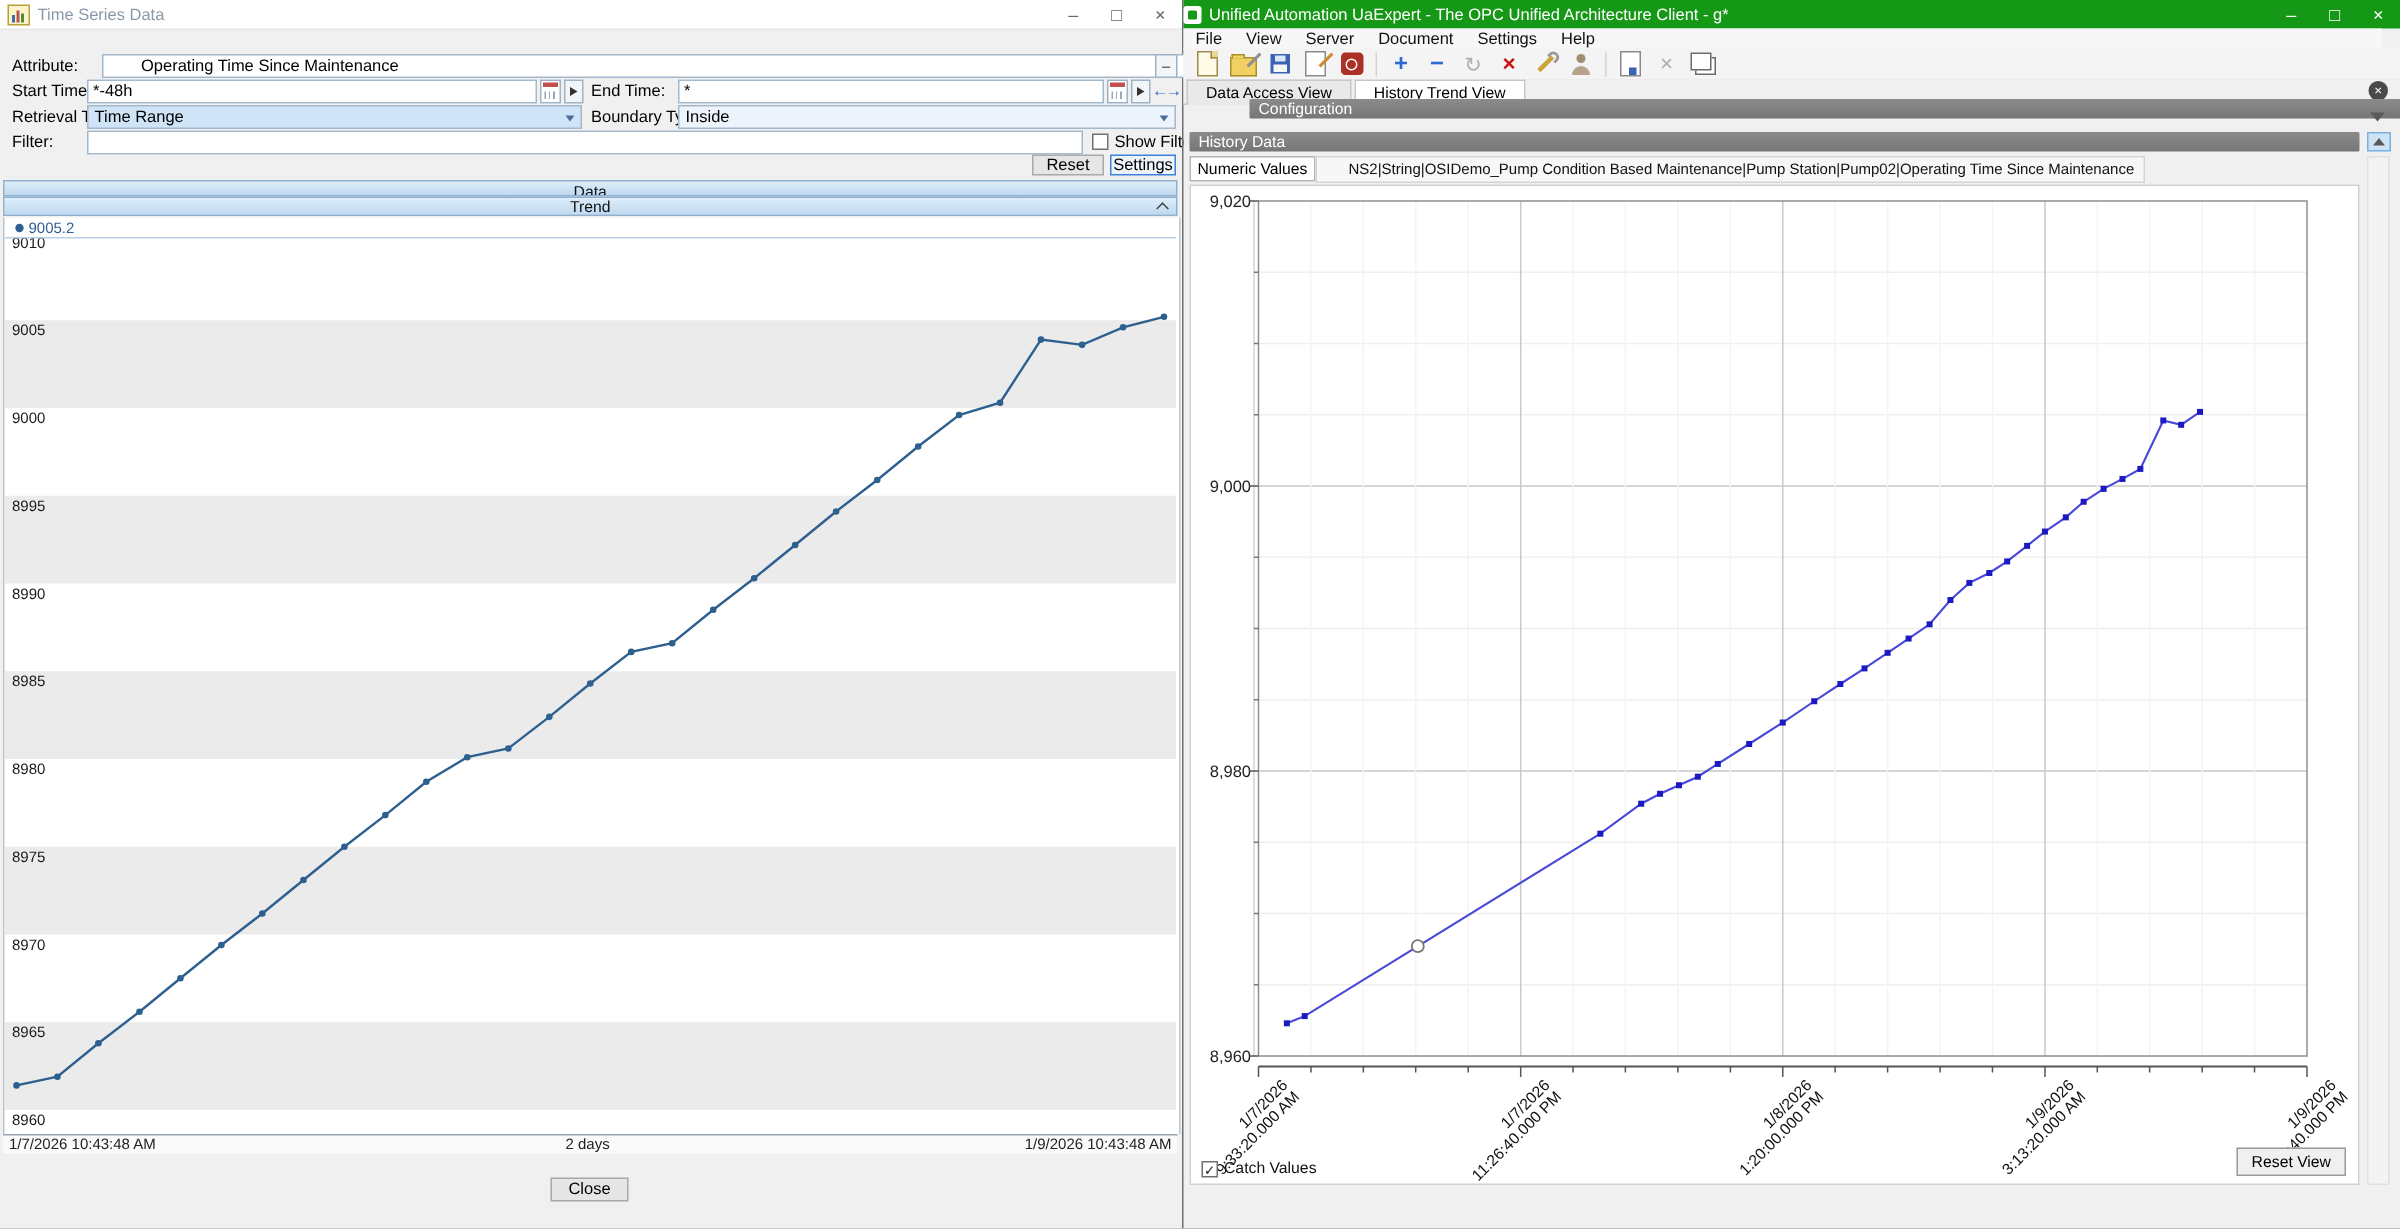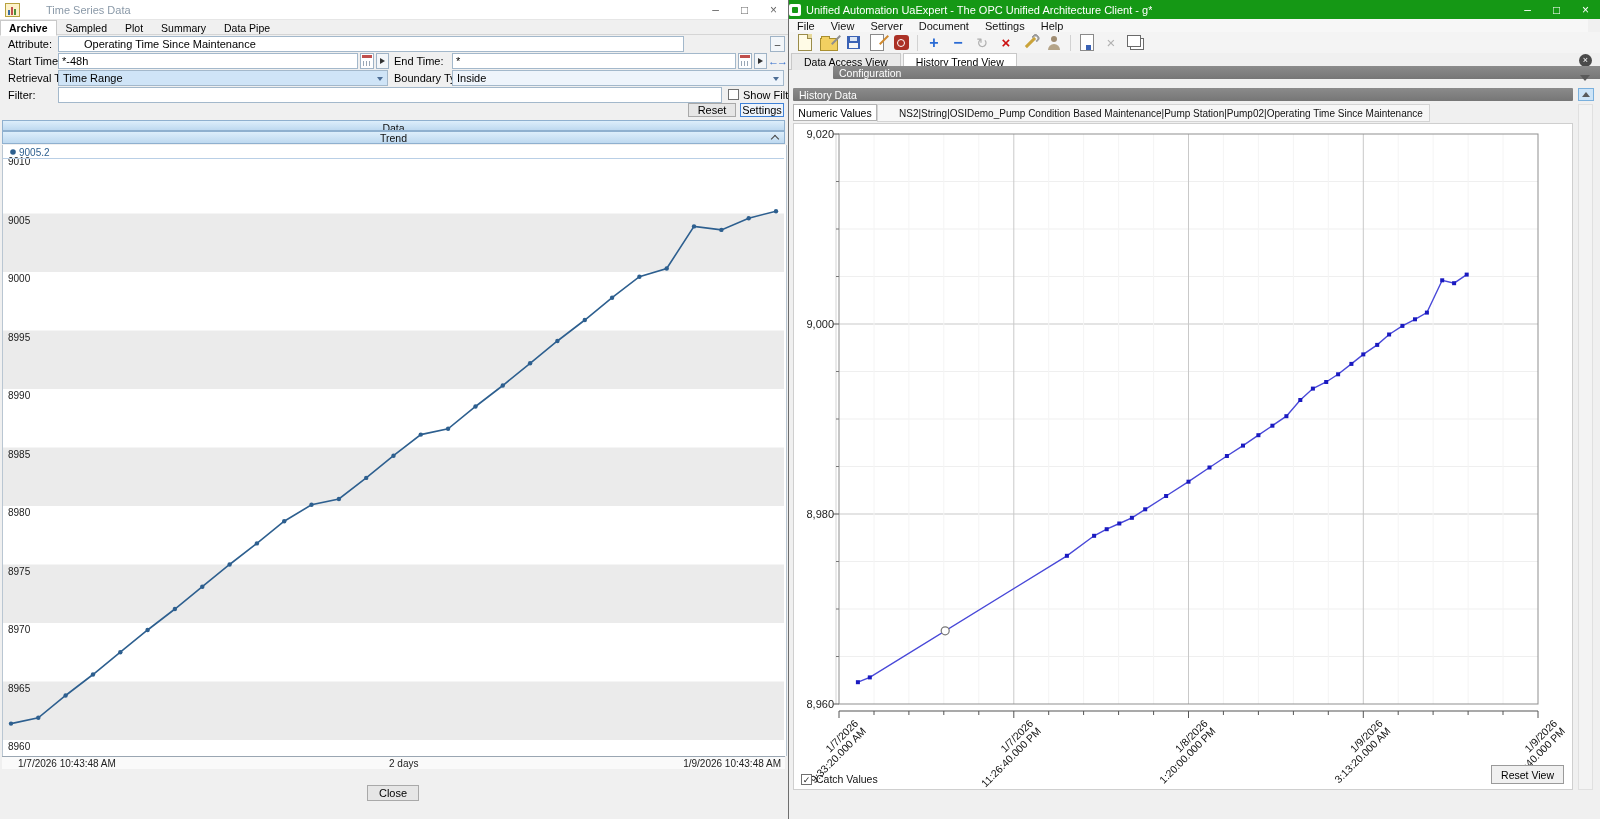--- a/index.html
+++ b/index.html
@@ -1,26 +1,26 @@
 <!DOCTYPE html>
 <html><head>
 <meta charset="utf-8">
 <style>
   html,body{margin:0;padding:0;}
   body{width:1600px;height:819px;background:#6e6e6e;font-family:"Liberation Sans",sans-serif;position:relative;overflow:hidden;}
-  .abs{position:absolute;margin-left:12px;}
+  .abs{position:absolute;}
   
   .lw{position:absolute;left:0;top:0;width:788px;height:819px;background:#f0f0f0;}
   .lw-title{position:absolute;top:0;left:0;right:0;height:20px;background:#ffffff;border-bottom:1px solid #e6e6e6;display:flex;align-items:center;padding-left:5px;box-sizing:border-box;}
   .lw-app-icon{width:13px;height:12px;position:relative;background:#fdf2c9;border:1px solid #b8a23f;margin-right:5px;}
   .lw-app-icon i{position:absolute;bottom:1px;width:2px;}
   .lw-app-icon .b1{left:2px;height:5px;background:#3a6ea5;}
   .lw-app-icon .b2{left:5px;height:8px;background:#c0504d;}
   .lw-app-icon .b3{left:8px;height:6px;background:#4f8f3b;}
-  .lw-title-text{font-size:11px;color:#8a99a8;margin-left:21px;}
+  .lw-title-text{font-size:11px;color:#8a99a8;}
   .win-ctrls{position:absolute;right:0;top:0;height:100%;display:flex;}
   .wbtn{width:29px;height:100%;display:flex;align-items:center;justify-content:center;font-size:12px;color:#666;}
   .rw .wbtn{color:#fff;}
   
   .lw-tabs{position:absolute;top:20px;left:0;right:0;height:14px;border-bottom:1px solid #d5d5d5;background:#f0f0f0;font-size:10.5px;}
   .ltab{display:inline-block;padding:1px 8px 0 8px;height:13px;color:#000;border:1px solid transparent;border-bottom:none;position:relative;top:0;}
   .ltab.active{background:#fff;border-color:#c9c9c9;border-bottom:1px solid #fff;font-weight:bold;}
   
   .f-label{position:absolute;font-size:11px;color:#000;white-space:nowrap;}
   .f-input{position:absolute;height:16px;border:1px solid #a3b8cb;background:#fff;font-size:11px;padding:0 3px;box-sizing:border-box;font-family:"Liberation Sans",sans-serif;color:#000;}
@@ -104,26 +104,23 @@
         <i class="b3"></i>
       </span>
     <span class="lw-title-text">Time Series Data</span>
     <span class="win-ctrls">
       <span class="wbtn">–</span>
       <span class="wbtn">□</span>
       <span class="wbtn">×</span>
     </span>
   </div>
 
-  <div class="lw-tabs">
-    <span class="ltab active">Archive</span><span class="ltab">Sampled</span><span class="ltab">Plot</span><span class="ltab">Summary</span><span class="ltab">Data Pipe</span>
-  </div>
 
   <span class="f-label" style="left:8px;top:38px;">Attribute:</span>
-  <input class="f-input" style="left: 58px; top: 36px; width: 626px; padding-left: 25px;" value="Operating Time Since Maintenance">
+  <input class="f-input" style="left: 68px; top: 36px; width: 730px; padding-left: 25px;" value="Operating Time Since Maintenance">
   <span class="f-btn" style="left:770px;top:36px;width:15px;">–</span>
 
   <span class="f-label" style="left:8px;top:55px;">Start Time:</span>
   <input class="f-input" style="left: 58px; top: 53px; width: 300px;" value="*-48h">
   <span class="cal" style="left:360px;top:53px;"></span>
   <span class="f-btn" style="left:376px;top:53px;width:13px;">
       <i class="tri-r"></i>
     </span>
 
   <span class="f-label" style="left:394px;top:55px;">End Time:</span>

